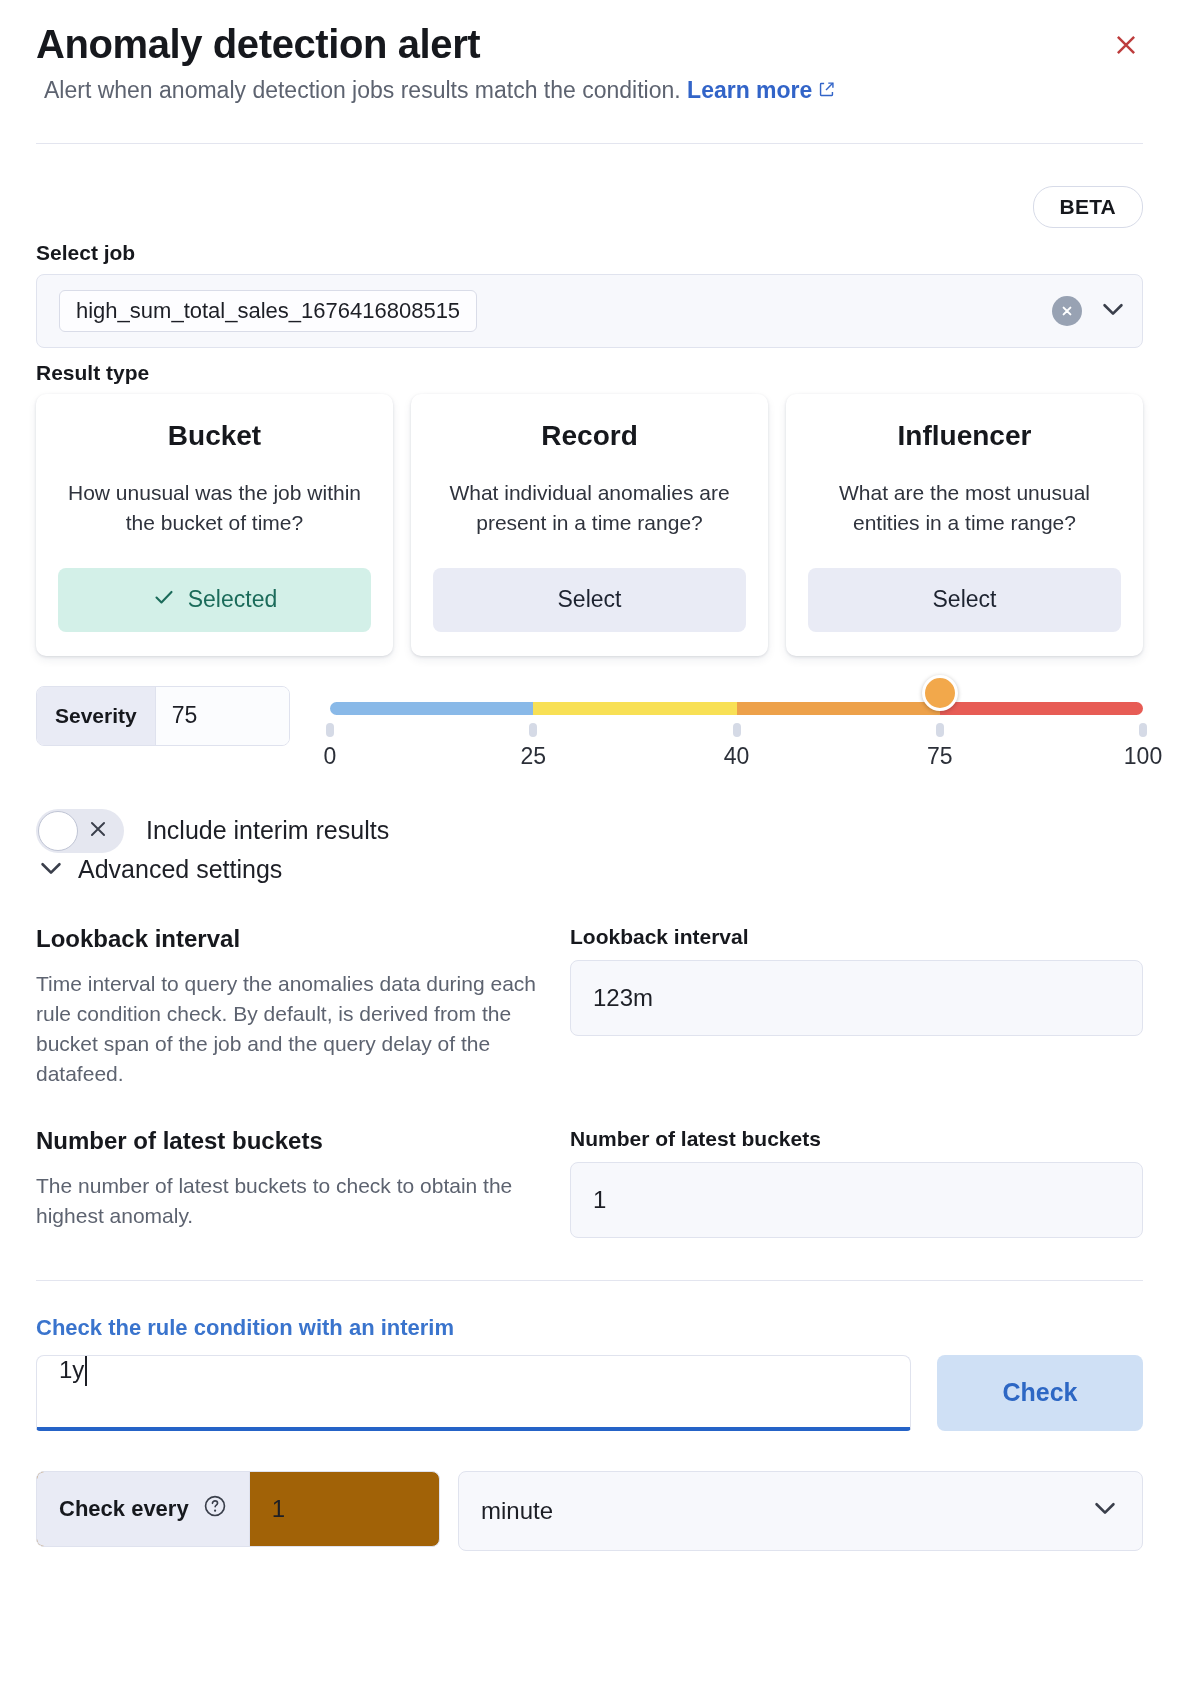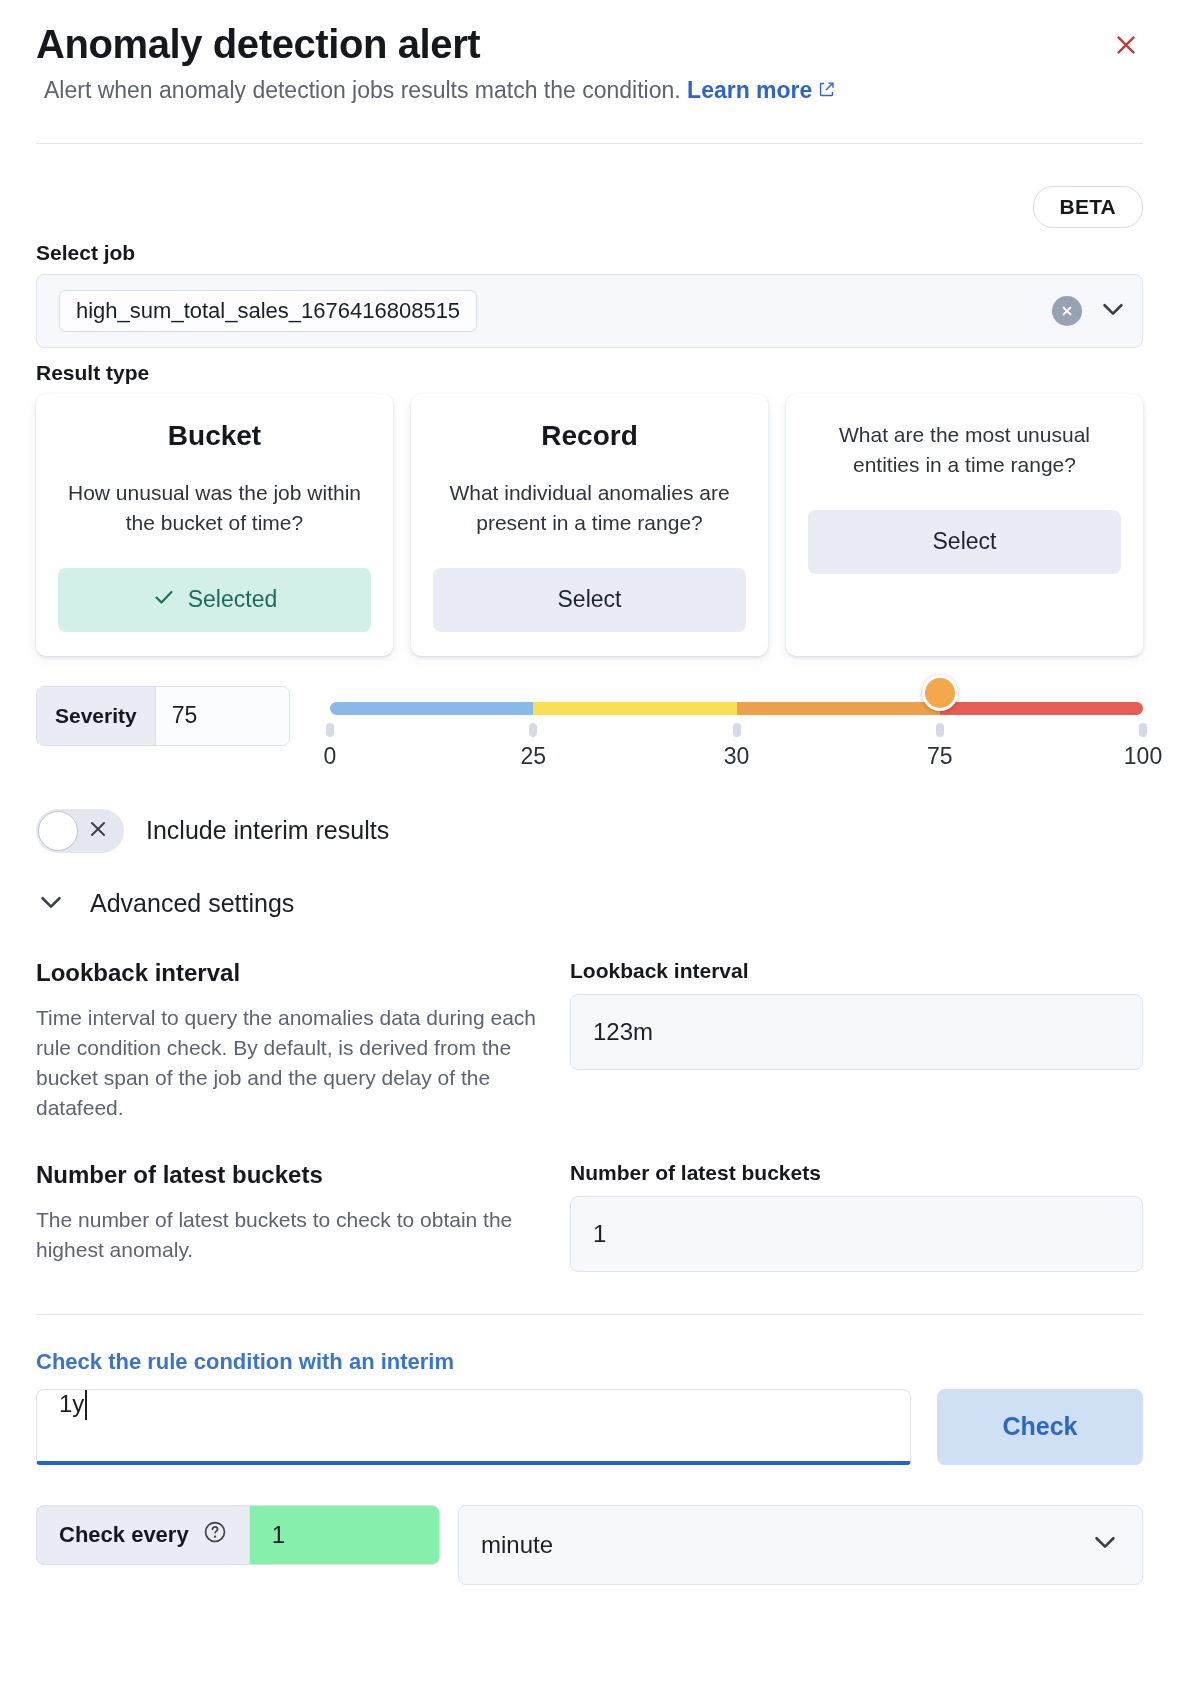--- a/index.html
+++ b/index.html
@@ -292,22 +292,21 @@
   }
   .switch-label {
     font-size: 25px;
     color: #1d1f26;
   }
 
   
   .accordion {
     display: flex;
     align-items: center;
-    gap: 24px;
-    margin-top: 34px;
+    gap: 12px;
     cursor: pointer;
   }
   .accordion-label {
     font-size: 25px;
     color: #1d1f26;
   }
 
   
   .section-row {
     display: flex;
@@ -407,22 +406,22 @@
     display: flex;
     gap: 18px;
     margin-top: 40px;
   }
   .check-group {
     display: flex;
     border: 1px solid #dfe2ee;
     border-radius: 8px;
     overflow: hidden;
     width: 404px;
-    height: 60px;
-    background: #86efac;
+    height: 76px;
+    background: #a16207;
   }
   .check-prepend {
     background: #e9ebf5;
     padding: 0 22px;
     display: flex;
     align-items: center;
     gap: 14px;
     font-size: 22px;
     font-weight: bold;
     color: #16181d;
@@ -517,20 +516,21 @@
 
     <div class="card">
       <div class="card-title">Record</div>
       <div class="card-desc">What individual anomalies are present in a time range?</div>
       <div class="card-btn">
         <span>Select</span>
       </div>
     </div>
 
     <div class="card">
+      <div class="card-title">Influencer</div>
       <div class="card-desc">What are the most unusual entities in a time range?</div>
       <div class="card-btn">
         <span>Select</span>
       </div>
     </div>
   </div>
 
   <div class="sev-row">
     <div class="prepend-group">
       <div class="prepend-label">Severity</div>
@@ -548,21 +548,21 @@
       <div class="ticks" id="slider-ticks">
           <div class="tick-mark" style="left: 0%;"></div>
           <div class="tick-mark" style="left: 25%;"></div>
           <div class="tick-mark" style="left: 50%;"></div>
           <div class="tick-mark" style="left: 75%;"></div>
           <div class="tick-mark" style="left: 100%;"></div>
         </div>
       <div class="tick-labels" id="slider-tick-labels">
           <div class="tick-label" style="left: 0%;">0</div>
           <div class="tick-label" style="left: 25%;">25</div>
-          <div class="tick-label" style="left: 50%;">30</div>
+          <div class="tick-label" style="left: 50%;">40</div>
           <div class="tick-label" style="left: 75%;">75</div>
           <div class="tick-label" style="left: 100%;">100</div>
         </div>
     </div>
   </div>
 
   <div class="switch-row">
     <div class="switch">
       <div class="switch-knob"></div>
       <span class="switch-x">

